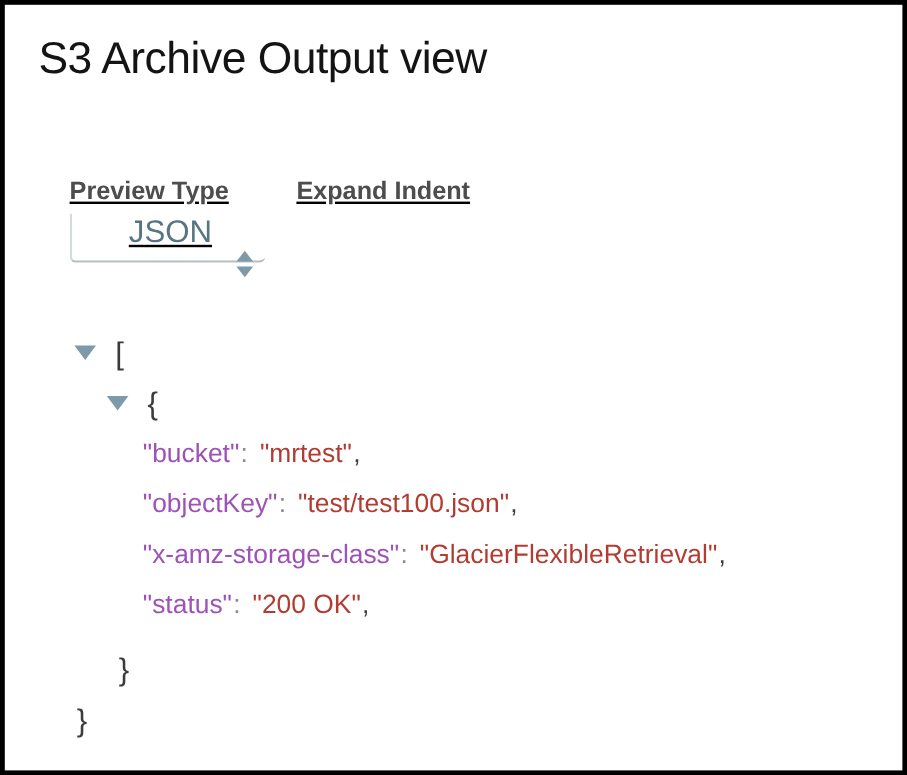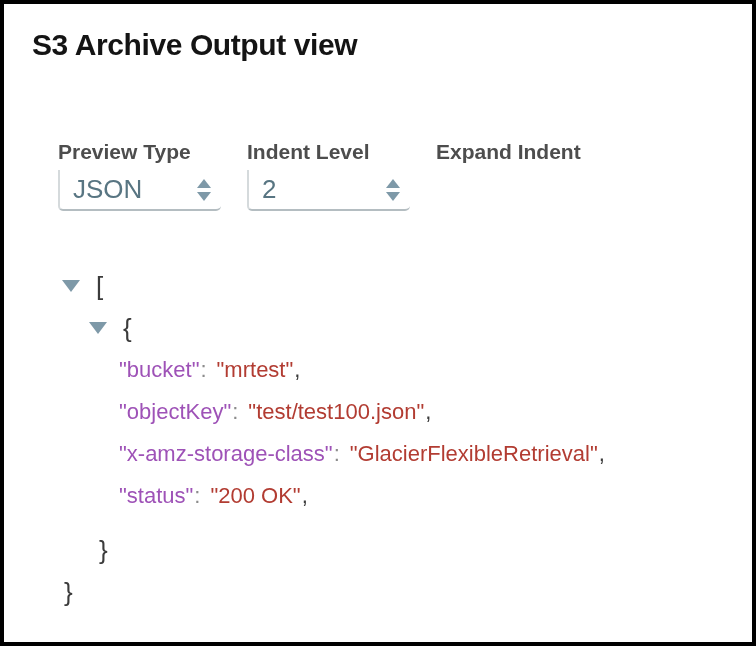--- a/index.html
+++ b/index.html
@@ -22,50 +22,51 @@
   .frame{
     width:756px;height:646px;
     border:4px solid var(--frame-border);
     background:#ffffff;
     position:relative;
     overflow:hidden;
   }
 
   .page-title{
     margin:24px 0 0 28px;
-    font-size:30px;
-    font-weight:700;
+    font-size:37px;
+    font-weight:400;
     letter-spacing:-0.4px;
     color:var(--title-text);
   }
 
   
   .controls{
     display:flex;
     gap:26px;
     margin:78px 0 0 54px;
   }
-  .control{width:163px;}
+  .control{width:163px;text-decoration:underline;}
   .control-label{
     font-size:21px;
     font-weight:700;
     color:var(--label-text);
     margin-bottom:6px;
     white-space:nowrap;
   }
   .select{
     height:41px;
     display:flex;
     align-items:center;
     padding:0 10px 0 13px;
     border-left:2px solid var(--select-border-left);
     border-bottom:2px solid var(--select-border-bottom);
     border-radius:0 0 5px 5px;
     cursor:pointer;
     background:#ffffff;
+    flex-direction:column;
   }
   .select-value{
     font-size:26px;
     color:var(--select-text);
     white-space:nowrap;
   }
   .stepper{
     margin-left:auto;
     display:flex;
     flex-direction:column;
@@ -131,30 +132,20 @@
       <div class="control-label">Preview Type</div>
       <div class="select">
         <span class="select-value">JSON</span>
         <span class="stepper">
           <span class="tri-up"></span>
           <span class="tri-down"></span>
         </span>
       </div>
     </div>
 
-    <div class="control">
-      <div class="control-label">Indent Level</div>
-      <div class="select">
-        <span class="select-value">2</span>
-        <span class="stepper">
-          <span class="tri-up"></span>
-          <span class="tri-down"></span>
-        </span>
-      </div>
-    </div>
 
     <div class="control">
       <div class="control-label">Expand Indent</div>
     </div>
 
   </div>
 
   <div class="tree">
 
     <div class="tree-row row-root-open">

